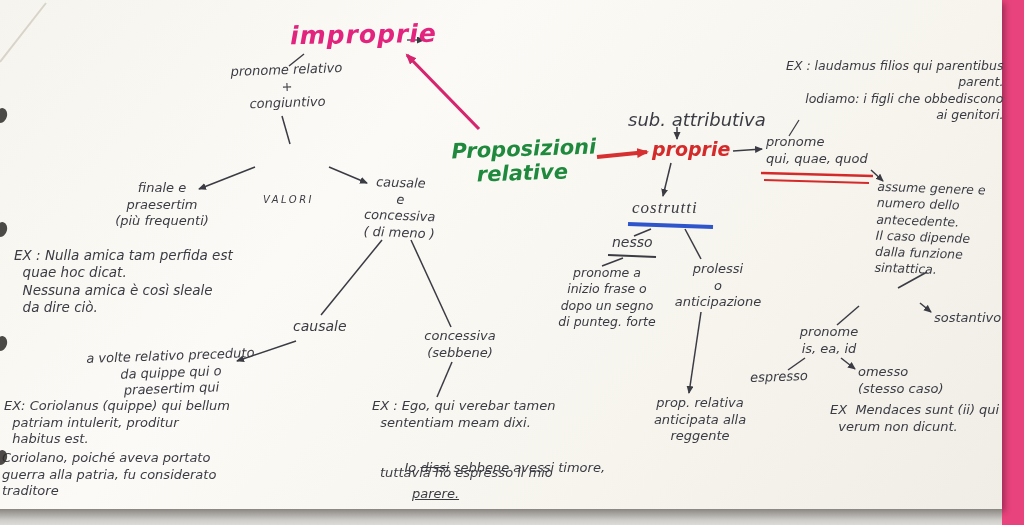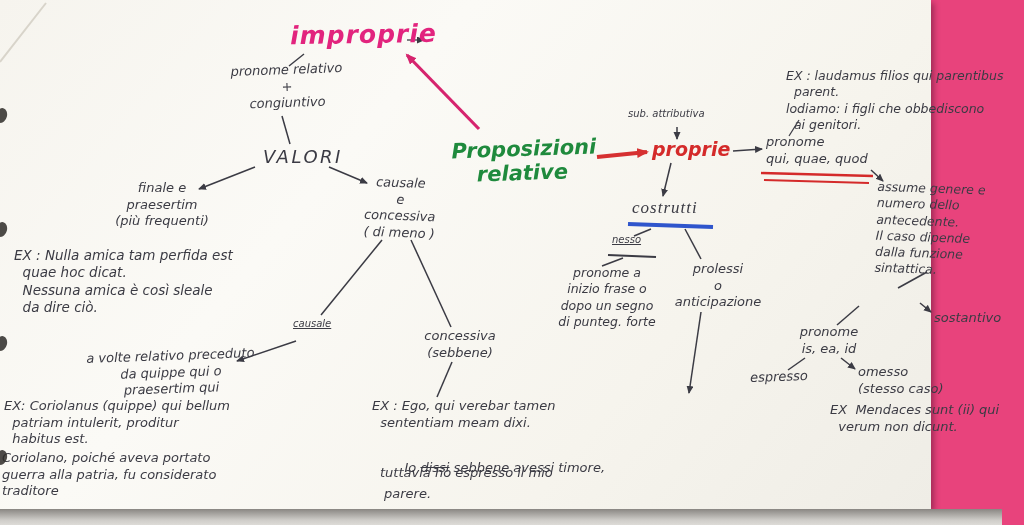--- a/index.html
+++ b/index.html
@@ -4,42 +4,42 @@
 <style>
   * { margin:0; padding:0; box-sizing:border-box; }
   html,body { width:1024px; height:525px; }
   body {
     position:relative;
     background:#e8437c;
     overflow:hidden;
     font-family:"DejaVu Sans", sans-serif;
   }
   .paper {
-    position:absolute; left:0; top:0; width:931px; height:509px;
+    position:absolute; left:0; top:0; width:1002px; height:509px;
     background:linear-gradient(130deg,#f6f4ee 0%,#fbfaf6 35%,#f6f4ed 70%,#efede6 100%);
     box-shadow:3px 3px 6px rgba(70,15,40,.45);
   }
   .under-sheet {
     position:absolute; left:0; top:509px; width:1002px; height:16px;
     background:linear-gradient(#898682,#cfcdc9 70%,#dddbd7);
   }
   .smudge {
     position:absolute; left:-4px; width:11px; height:15px;
     background:#2e2b28; border-radius:50%; opacity:.85;
     transform:rotate(14deg);
   }
   svg.lines { position:absolute; left:0; top:0; pointer-events:none; }
   .node {
     position:absolute; white-space:pre;
     color:#3b3b44; font-style:italic;
   }
   .hw13 { font-size:13px; line-height:1.28; }
   .hw12 { font-size:12.5px; line-height:1.3; }
-  .hw14 { font-size:10px;text-decoration:underline; }
-  .caps { font-size:18px; letter-spacing:2.5px; }
+  .hw14 { font-size:14px; }
+  .caps { font-size:10px; letter-spacing:2.5px;margin-top:48px; }
   .center { text-align:center; }
   .t-improprie {
     font-size:25px; font-weight:bold; color:#e2247e;
     letter-spacing:1px; transform:rotate(-1deg);
   }
   .t-green {
     font-size:21px; font-weight:bold; color:#1f8a3d;
     line-height:1.15; text-align:center; transform:rotate(-2deg);
   }
   .t-proprie { font-size:19px; font-weight:bold; color:#d42a2a; }
@@ -146,33 +146,33 @@
   patriam intulerit, proditur
   habitus est.</div>
 
   <div class="node hw13" style="left:372px; top:398px;">EX : Ego, qui verebar tamen
   sententiam meam dixi.</div>
 
   <div class="node hw13" style="left:388px; top:443px;">
     <span>Io </span><span class="struck">dissi</span><span> sebbene avessi timore,</span>
   </div>
   <div class="node hw13" style="left:380px; top:465px;">tuttavia ho espresso il mio</div>
-  <div class="node hw13" style="left:384px; top:486px;">parere.</div>
+  <div class="node hw13" style="left:412px; top:486px;text-decoration:underline;">parere.</div>
 
   <div class="node t-green" style="left:452px; top:137px; width:140px;">Proposizioni
 relative</div>
 
   <div class="node t-proprie" style="left:652px; top:138px;">proprie</div>
 
-  <div class="node hw13" style="left:628px; top:108px; font-size:10px;">sub. attributiva</div>
+  <div class="node hw13" style="left:628px; top:108px; font-size:18px;">sub. attributiva</div>
 
   <div class="node hw13" style="left:766px; top:134px;">pronome
 qui, quae, quod</div>
 
-  <div class="node hw12" style="left:786px; top:68px;">EX : laudamus filios qui parentibus
+  <div class="node hw12" style="left:786px; top:58px;text-align:right;">EX : laudamus filios qui parentibus
   parent.
 lodiamo: i figli che obbediscono
   ai genitori.</div>
 
   <div class="node hw12 tilt-r" style="left:876px; top:181px; width:130px;">assume genere e
 numero dello
 antecedente.
 Il caso dipende
 dalla funzione
 sintattica.</div>
@@ -197,20 +197,23 @@
 
   <div class="node hw13 center" style="left:674px; top:261px; width:88px;">prolessi
 o
 anticipazione</div>
 
   <div class="node hw12 center" style="left:558px; top:265px; width:98px;">pronome a
 inizio frase o
 dopo un segno
 di punteg. forte</div>
 
+  <div class="node hw13 center" style="left:648px; top:395px; width:104px;">prop. relativa
+anticipata alla
+reggente</div>
 
   <div class="smudge" style="top:108px;"></div>
   <div class="smudge" style="top:222px;"></div>
   <div class="smudge" style="top:336px;"></div>
   <div class="smudge" style="top:450px;"></div>
 </div>
 
 <div class="under-sheet"></div>
 
 </body></html>

